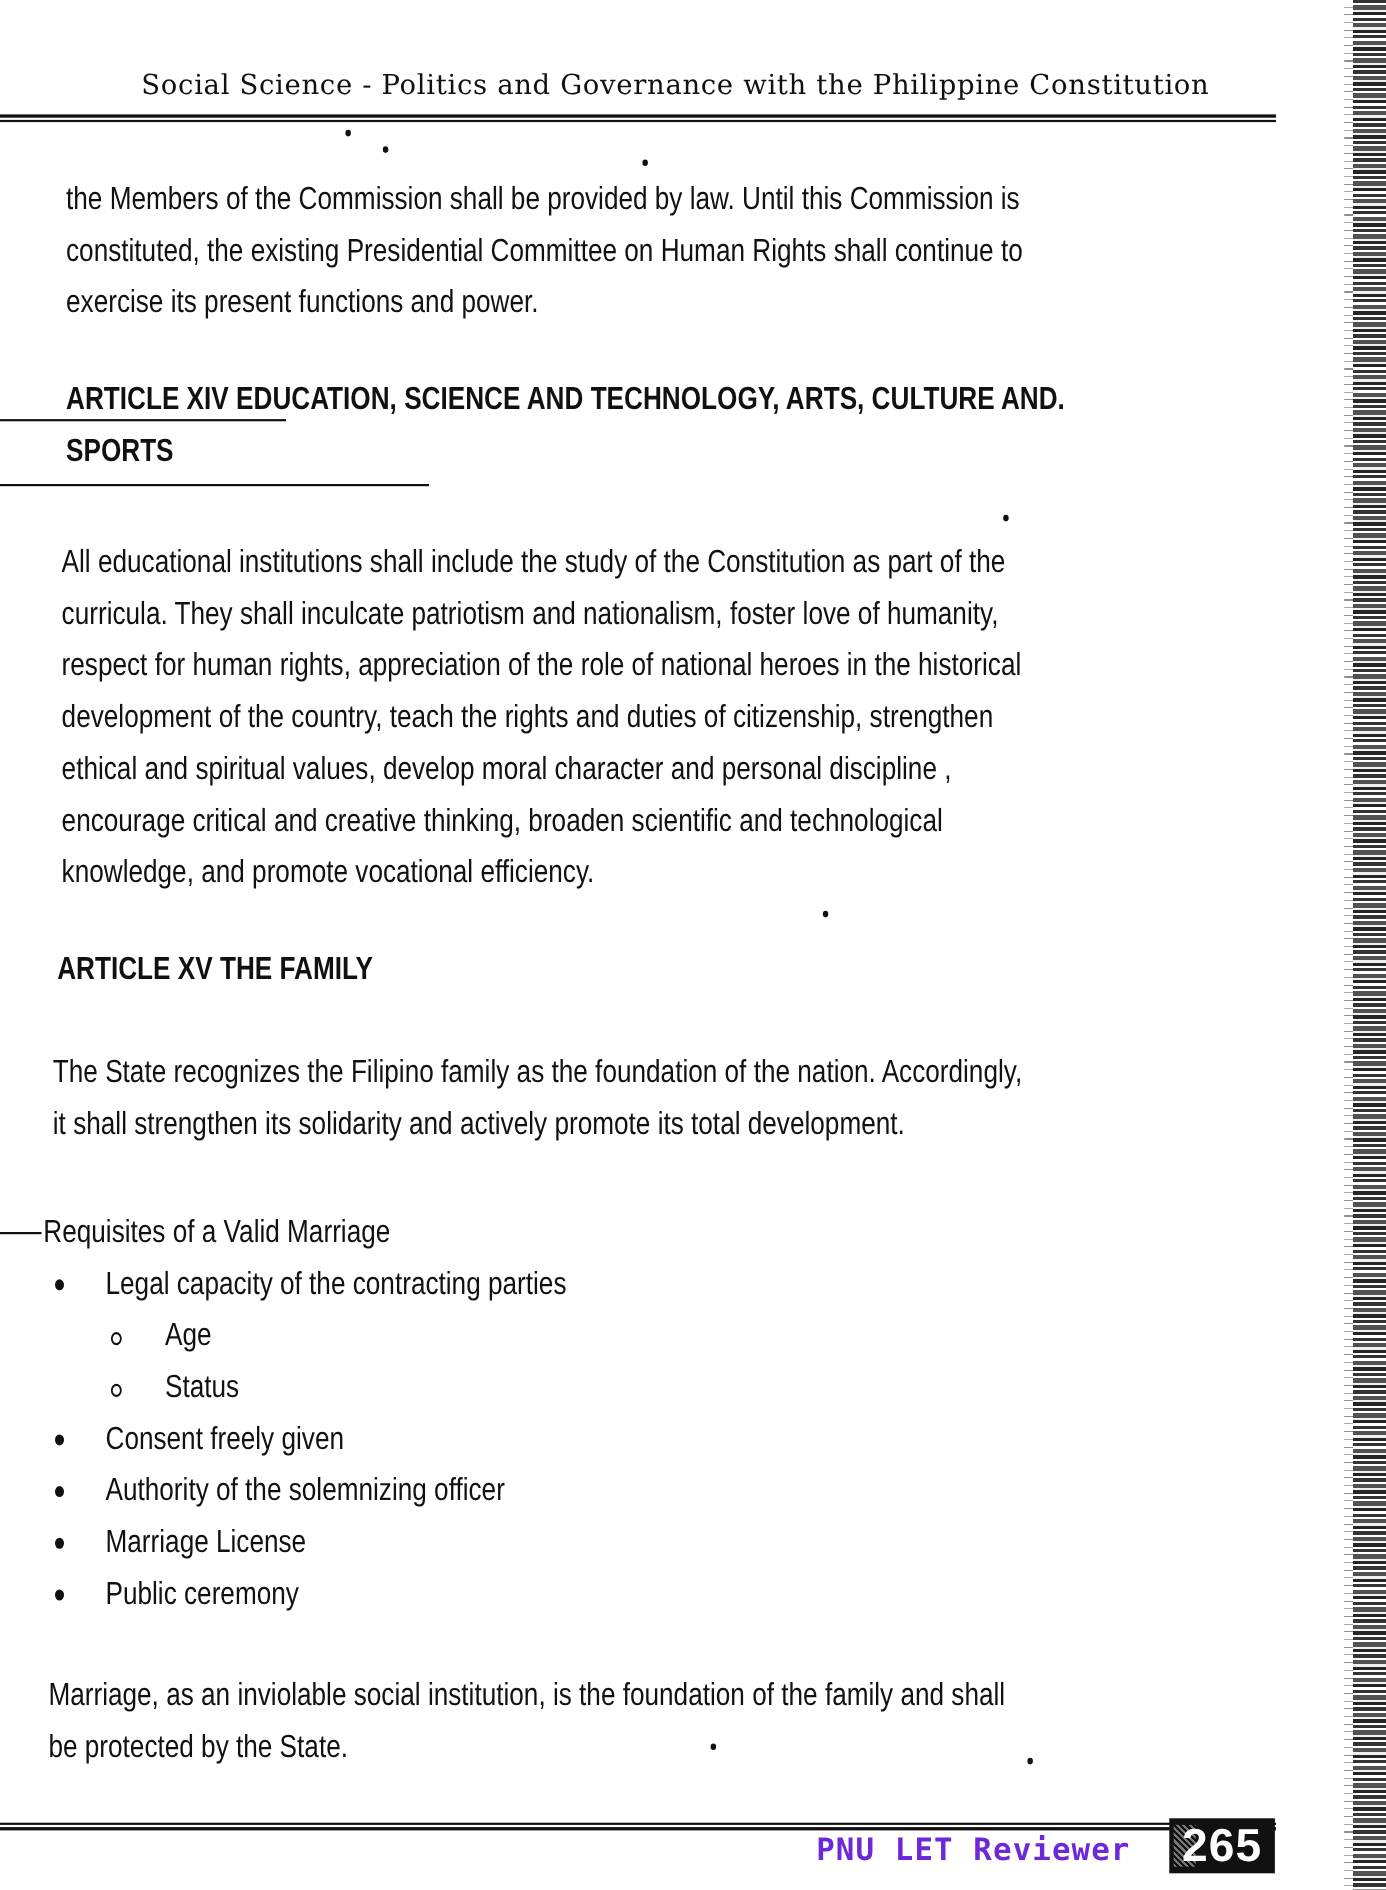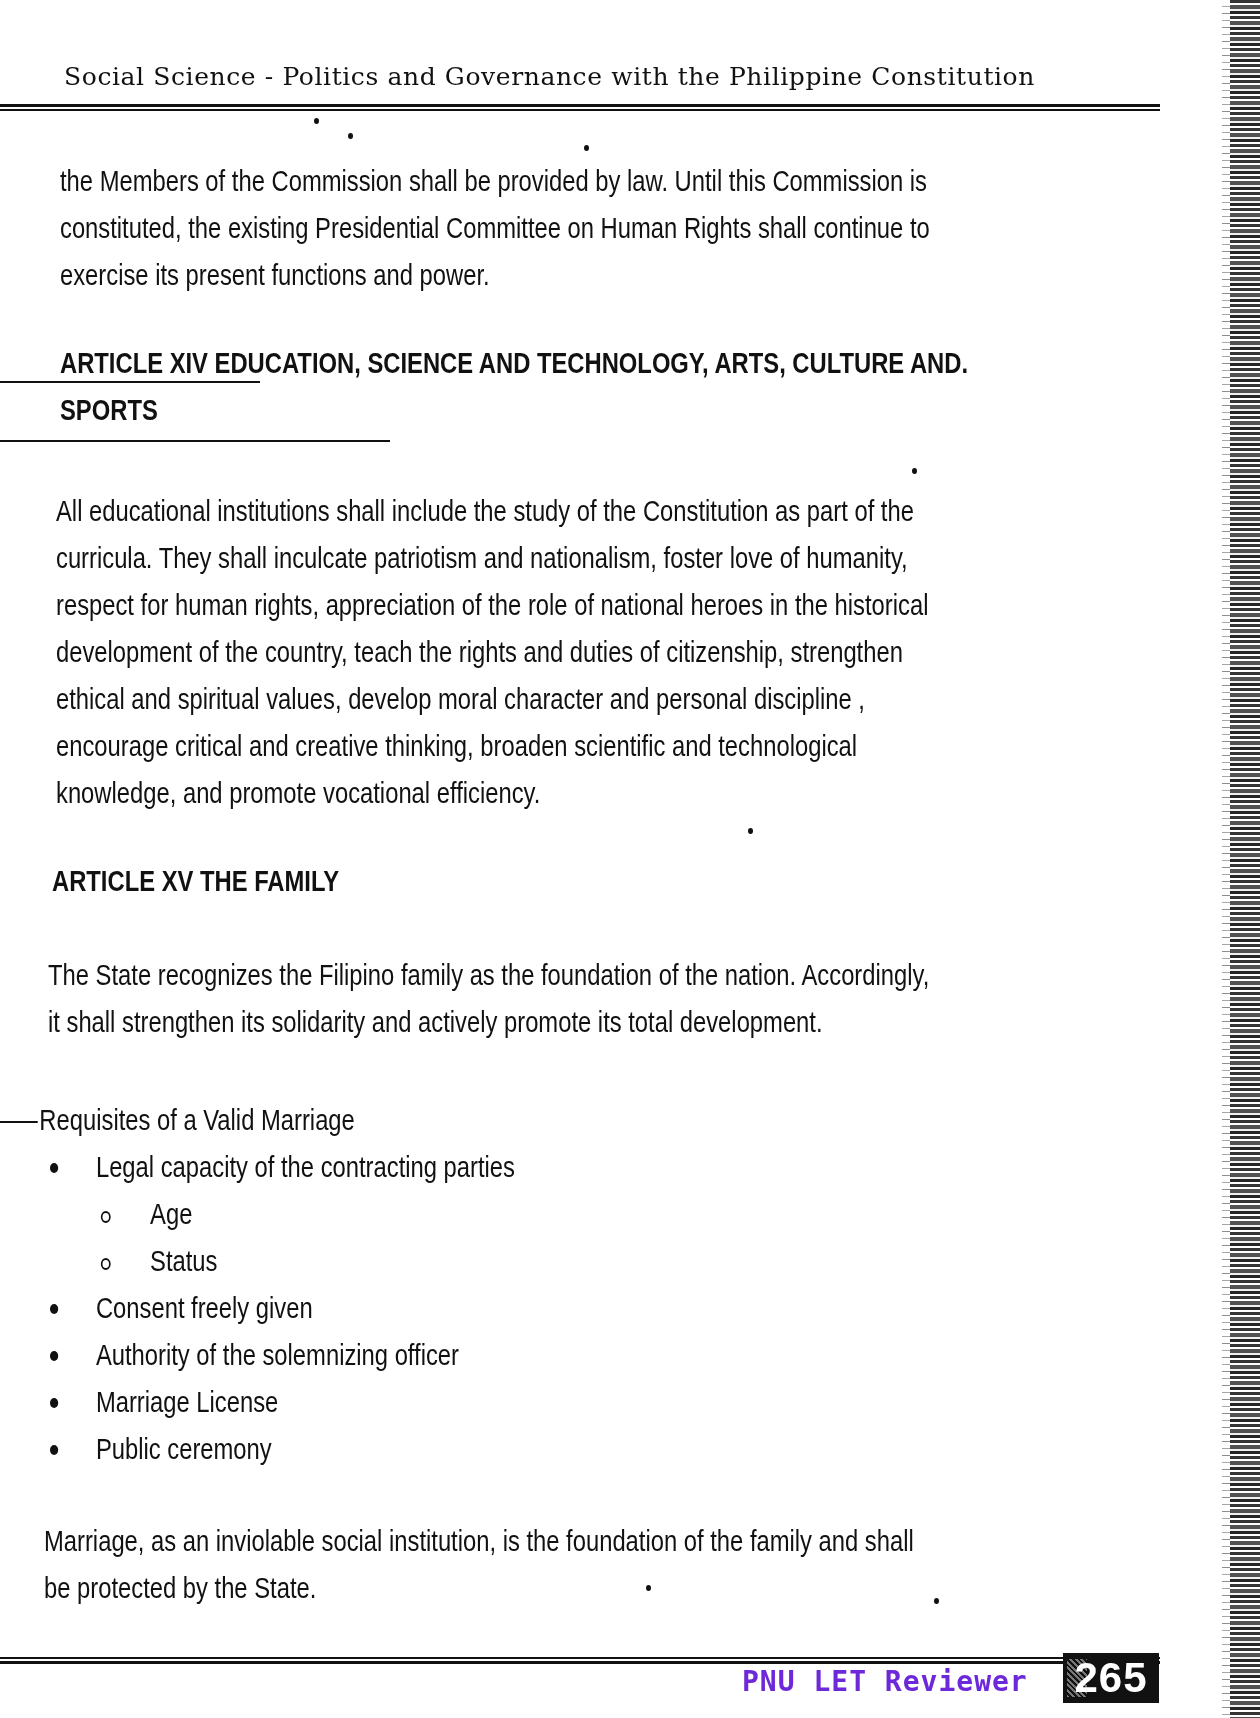--- a/index.html
+++ b/index.html
@@ -11,21 +11,21 @@
     opacity:0.85;
   }
   .scan-edge::before {
     content:""; position:absolute; left:-8px; top:0; width:8px; height:100%;
     background: repeating-linear-gradient(180deg, #fff 0 6px, #555 6px 7px, #fff 7px 13px, #222 13px 14px);
     opacity:0.6;
   }
   .header {
     position:absolute; left:64px; top:62px; width:1100px;
     font-family:"DejaVu Serif", "Liberation Serif", serif;
-    font-size:25px; letter-spacing:0.6px; color:#111;
+    font-size:25px; letter-spacing:0.6px; color:#111;text-align:center;
   }
   .rule-top {
     position:absolute; left:0; top:104px; width:1160px; height:7px;
     border-top:3px solid #111; border-bottom:2px solid #111; box-sizing:border-box;
   }
   .rule-bottom {
     position:absolute; left:0; top:1657px; width:1160px; height:7px;
     border-top:2px solid #111; border-bottom:3px solid #111; box-sizing:border-box;
   }
   .text {

